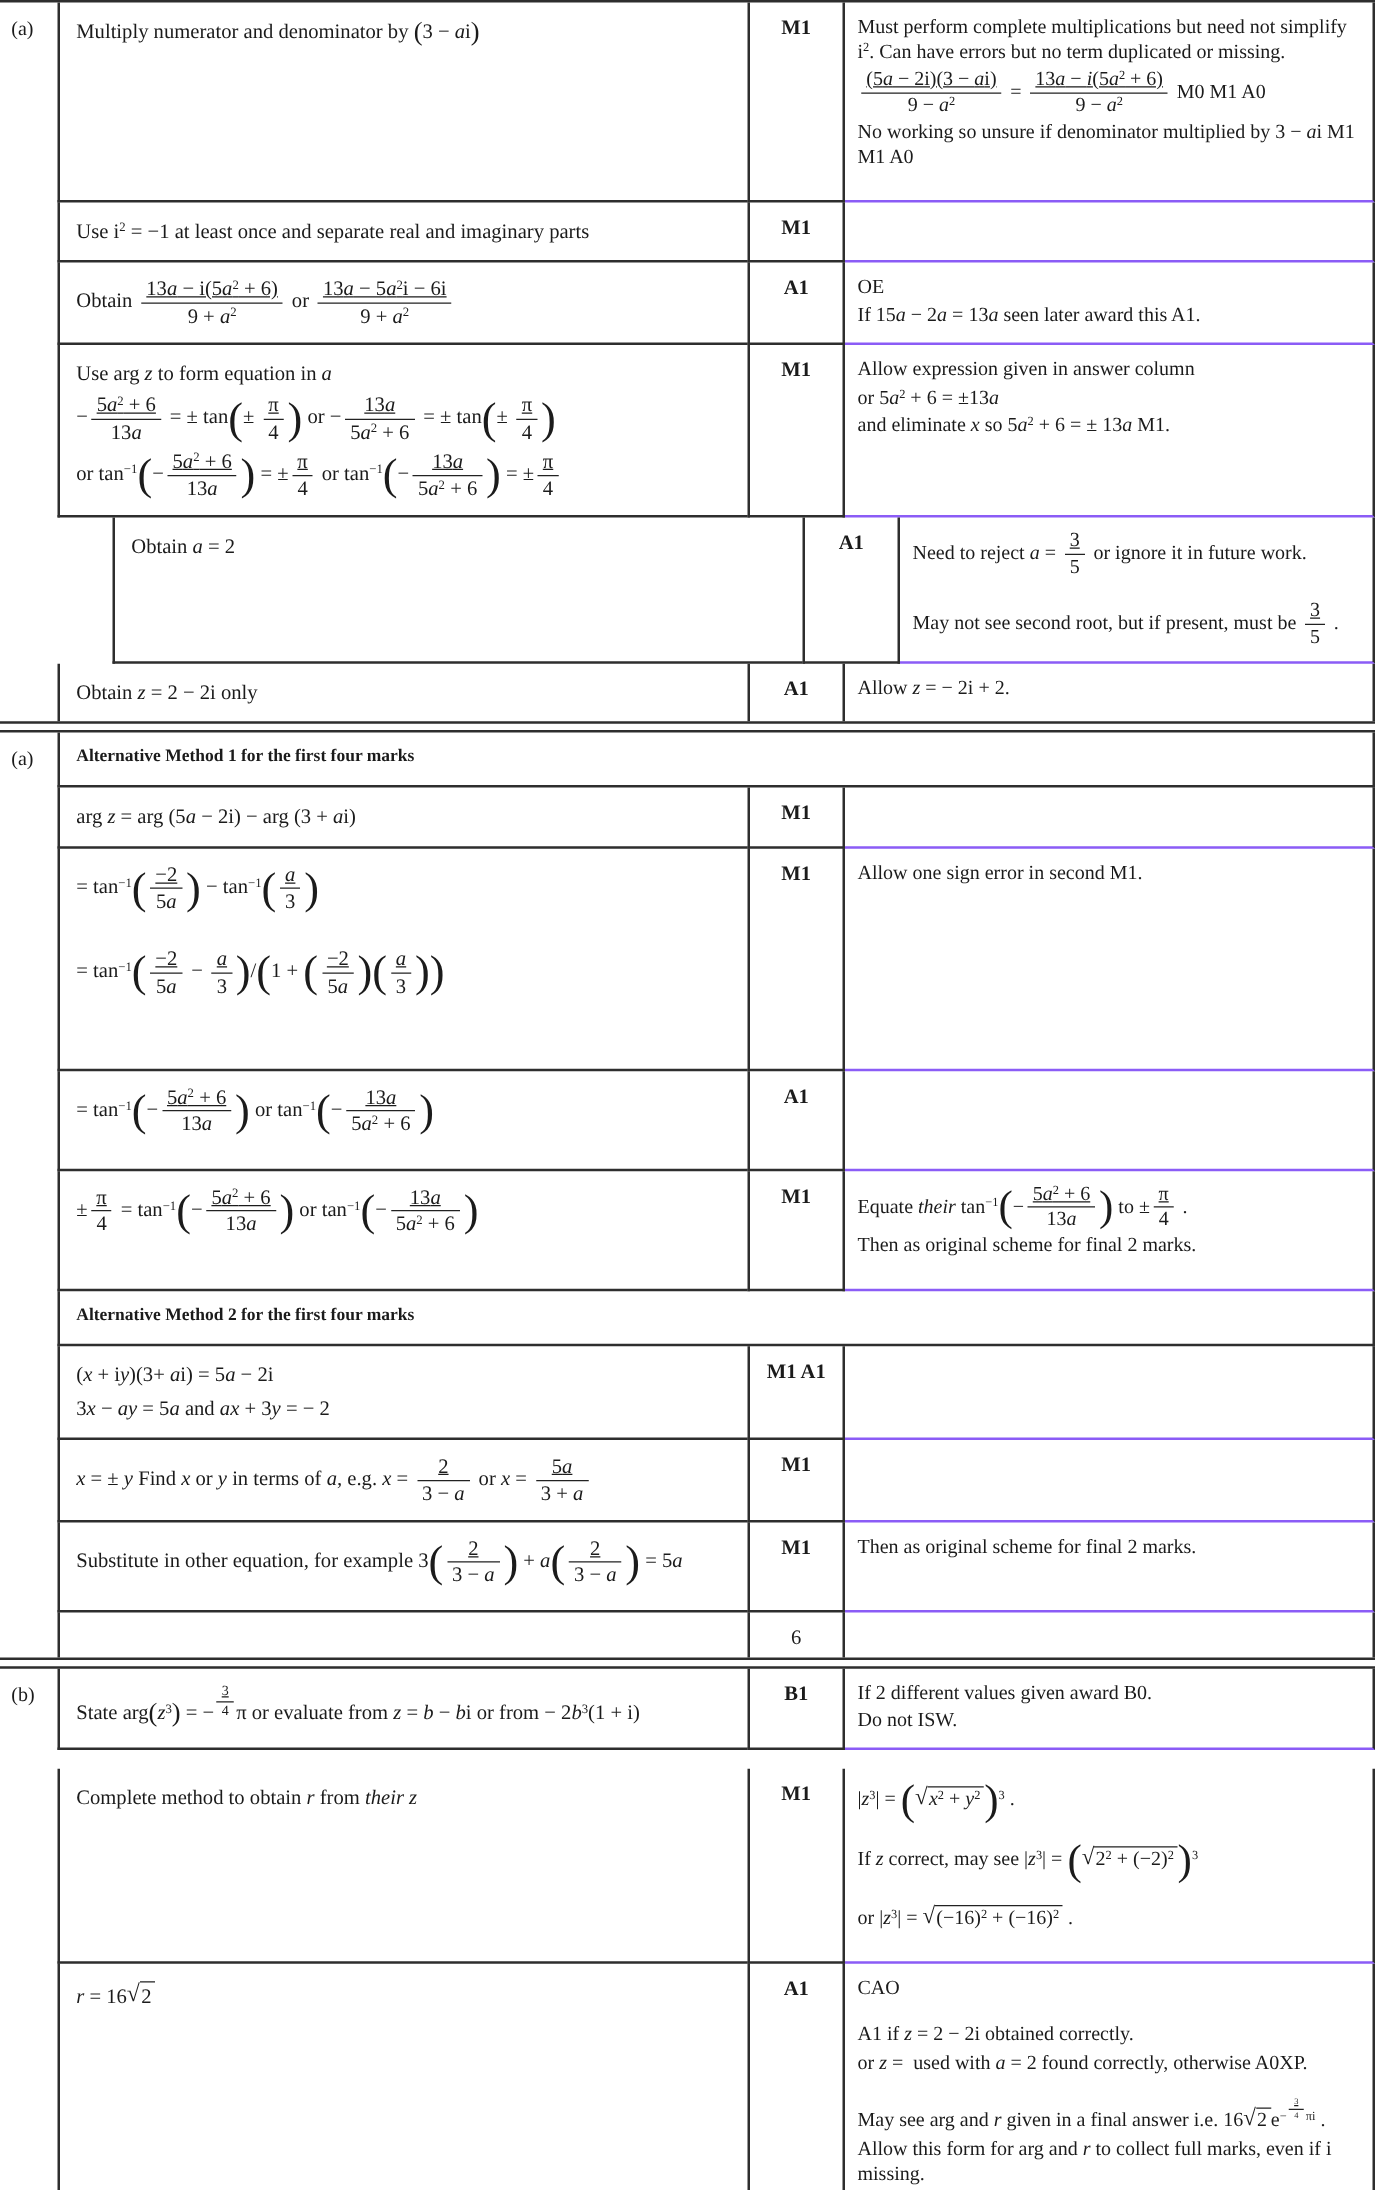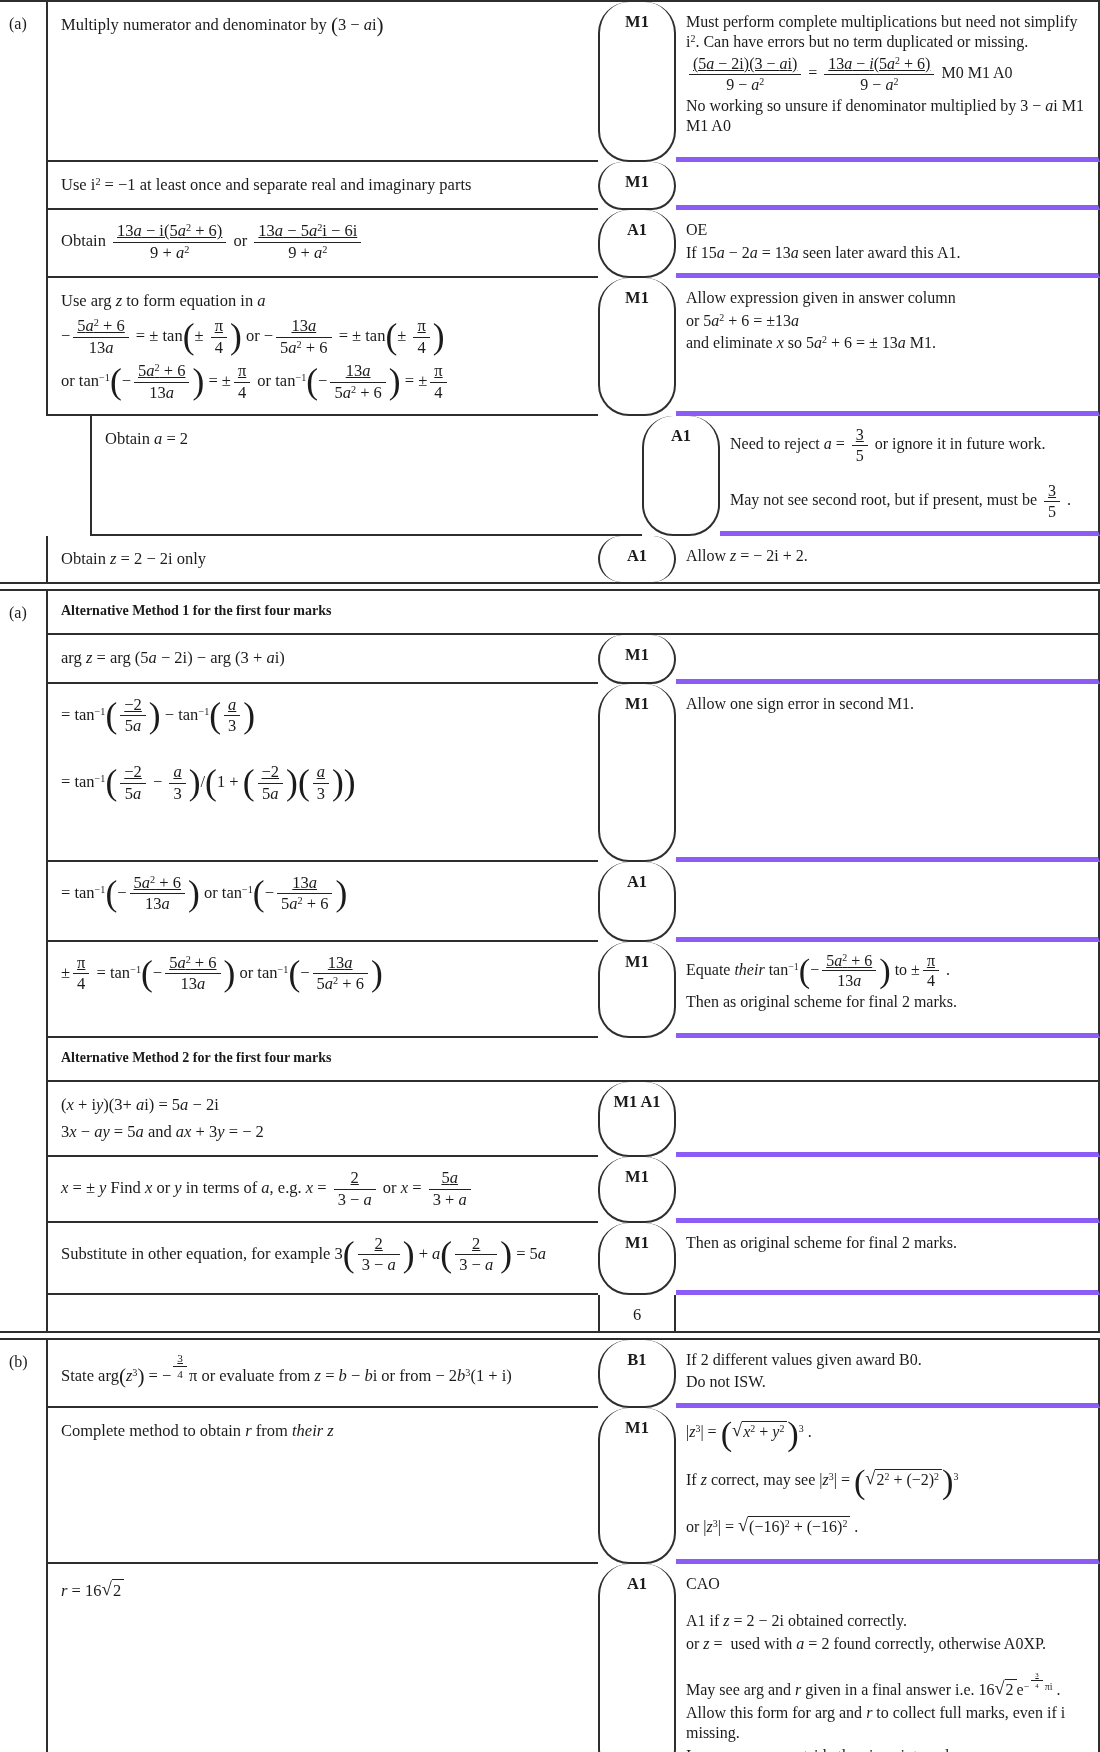--- a/index.html
+++ b/index.html
@@ -3,22 +3,22 @@
 <meta charset="utf-8">
 <style>
   html,body{margin:0;padding:0;background:#ffffff;}
   body{width:1100px;font-family:"Liberation Serif",serif;color:#1b1b1b;-webkit-font-smoothing:antialiased;}
   .page{width:1100px;background:#fff;}
   .tbl{border-top:2px solid #2e2e2e;}
   .trow{display:grid;grid-template-columns:46px 552px 78px auto;align-items:stretch;}
   .gut{padding:13px 2px 0 9px;font-size:16px;}
   .acell{border-left:2px solid #2e2e2e;border-bottom:2px solid #2e2e2e;padding:7px 8px 7px 13px;font-size:16.5px;}
   .mcell{border-left:2px solid #2e2e2e;border-right:2px solid #2e2e2e;border-bottom:2px solid #2e2e2e;text-align:center;padding-top:10px;font-size:16.5px;}
-  .mcell.b{font-weight:bold;border-radius:31px;}
-  .gcell{border-right:2px solid #2e2e2e;border-bottom:5px solid #8b5cf6;padding:8px 8px 8px 10px;font-size:16px;}
+  .mcell.b{font-weight:bold;}
+  .gcell{border-right:2px solid #2e2e2e;border-bottom:2px solid #8b5cf6;padding:8px 8px 8px 10px;font-size:16px;}
   .hcell{grid-column:2/5;border-left:2px solid #2e2e2e;border-right:2px solid #2e2e2e;border-bottom:2px solid #2e2e2e;font-weight:bold;font-size:14px;padding:12px 0 8px 13px;}
   .nb .acell,.nb .mcell,.nb .gcell,.nb .hcell{border-bottom:none;}
   .sep{height:5px;border-top:2px solid #2e2e2e;border-bottom:2px solid #2e2e2e;}
   .mline{margin:5px 0;line-height:1.35;}
   .mline.gap{margin-top:28px;}
   .gcell .mline{margin:2px 0;line-height:1.28;}
   .gcell .mline.gap{margin-top:17px;}
   .mv{font-style:italic;}
   sup.sp{font-size:0.62em;line-height:0;vertical-align:0.5em;}
   .frac{display:inline-block;vertical-align:middle;text-align:center;padding:0 1px;margin:0 2px;line-height:1.12;}
@@ -188,21 +188,21 @@
         <div class="gut">(b)</div>
         <div class="acell">
           <div class="mline"><span class="mx">State arg</span><span class="bg z1">(</span><span class="mv">z</span><sup class="sp">3</sup><span class="bg z1">)</span><span class="mx"> = −</span><span class="frac sm"><span class="num"><span class="mx">3</span></span><span class="den"><span class="mx">4</span></span></span><span class="mx">π or evaluate from </span><span class="mv">z</span><span class="mx"> = </span><span class="mv">b</span><span class="mx"> − </span><span class="mv">b</span><span class="mx">i or from − 2</span><span class="mv">b</span><sup class="sp">3</sup><span class="mx">(1 + i)</span></div>
         </div>
         <div class="mcell b">B1</div>
         <div class="gcell">
           <div class="mline"><span class="mx">If 2 different values given award B0.</span></div>
           <div class="mline"><span class="mx">Do not ISW.</span></div>
         </div>
       </div>
-      <div class="trow" style="min-height: 156px;">
+      <div class="trow" style="min-height: 156px; margin-top: 15px;">
         <div class="gut"></div>
         <div class="acell">
           <div class="mline"><span class="mx">Complete method to obtain </span><span class="mv">r</span><span class="mx"> from </span><span class="mv">their</span><span class="mx"> </span><span class="mv">z</span></div>
         </div>
         <div class="mcell b">M1</div>
         <div class="gcell">
           <div class="mline"><span class="mx">|</span><span class="mv">z</span><sup class="sp">3</sup><span class="mx">| = </span><span class="bg z2">(</span><span class="sqrt"><span class="rd">√</span><span class="rb"><span class="mv">x</span><sup class="sp">2</sup><span class="mx"> + </span><span class="mv">y</span><sup class="sp">2</sup></span></span><span class="bg z2">)</span><sup class="sp">3</sup><span class="mx"> .</span></div>
           <div class="mline gap"><span class="mx">If </span><span class="mv">z</span><span class="mx"> correct, may see |</span><span class="mv">z</span><sup class="sp">3</sup><span class="mx">| = </span><span class="bg z2">(</span><span class="sqrt"><span class="rd">√</span><span class="rb"><span class="mx">2</span><sup class="sp">2</sup><span class="mx"> + (−2)</span><sup class="sp">2</sup></span></span><span class="bg z2">)</span><sup class="sp">3</sup></div>
           <div class="mline gap"><span class="mx">or |</span><span class="mv">z</span><sup class="sp">3</sup><span class="mx">| = </span><span class="sqrt"><span class="rd">√</span><span class="rb"><span class="mx">(−16)</span><sup class="sp">2</sup><span class="mx"> + (−16)</span><sup class="sp">2</sup></span></span><span class="mx"> .</span></div>
         </div>

